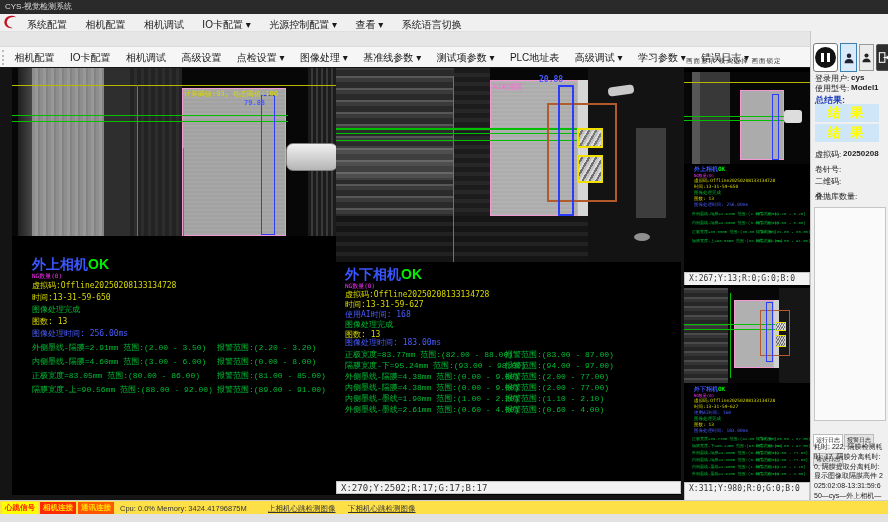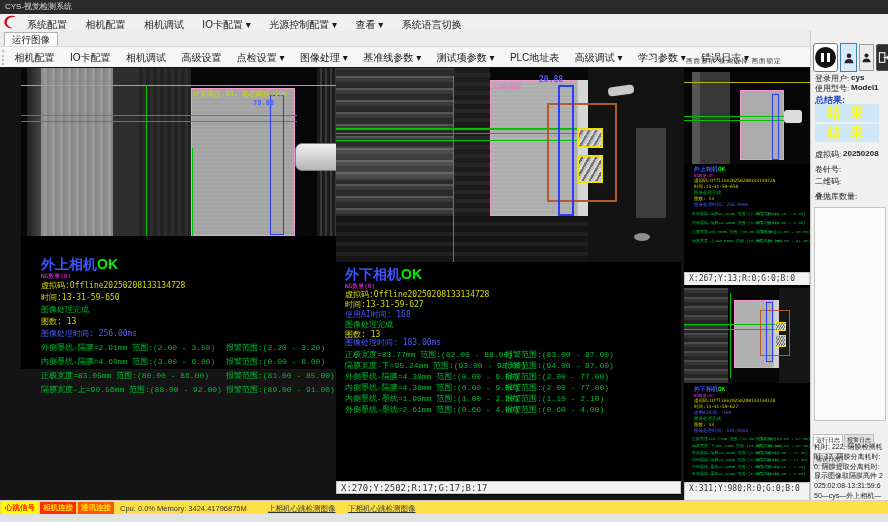--- a/index.html
+++ b/index.html
@@ -80,23 +80,20 @@
       <span class="mi">系统配置</span>
       <span class="mi">相机配置</span>
       <span class="mi">相机调试</span>
       <span class="mi">IO卡配置 ▾</span>
       <span class="mi">光源控制配置 ▾</span>
       <span class="mi">查看 ▾</span>
       <span class="mi">系统语言切换</span>
     </span>
   </div>
 
-  <div id="tabrow">
-    <div id="run-tab">运行图像</div>
-  </div>
 
   <div id="toolbar">
     <span id="toolbar-grip"></span>
     <span style="display:inline-block;width:6px;"></span>
     <span class="ti">相机配置</span>
     <span class="ti">IO卡配置</span>
     <span class="ti">相机调试</span>
     <span class="ti">高级设置</span>
     <span class="ti">点检设置 ▾</span>
     <span class="ti">图像处理 ▾</span>
@@ -104,21 +101,21 @@
     <span class="ti">测试项参数 ▾</span>
     <span class="ti">PLC地址表</span>
     <span class="ti">高级调试 ▾</span>
     <span class="ti">学习参数 ▾</span>
     <span class="ti">错误日志 ▾</span>
   </div>
   <span id="small-caption">画面显示 模式选择 画面锁定</span>
 
   <div id="main-bg"></div>
 
-  <div class="cam-panel" style="left:21px;top:68px;width:328px;height:301px;">
+  <div class="cam-panel" style="left:12px;top:68px;width:328px;height:427px;">
     <div class="img-area" style="width:328px;height:168px;">
       <div class="shape" style="left:6px;top:0;width:14px;height:168px;background:linear-gradient(90deg,#1f1f1f,#474747);"></div>
       <div class="shape" style="left:20px;top:0;width:72px;height:168px;background:repeating-linear-gradient(90deg,#8e8e8e 0 3px,#989898 3px 6px,#848484 6px 8px);"></div>
       <div class="shape" style="left:92px;top:0;width:26px;height:168px;background:#2e2e2e;"></div>
       <div class="shape" style="left:118px;top:0;width:52px;height:168px;background:repeating-linear-gradient(90deg,#232323 0 4px,#2d2d2d 4px 7px);"></div>
       <div class="shape" style="left:170px;top:20px;width:104px;height:148px;background:repeating-linear-gradient(0deg,#a8a8a8 0 2px,#a2a2a2 2px 4px);border:1px solid #f49ad2;box-sizing:border-box;"></div>
       <div class="shape" style="left:296px;top:0;width:32px;height:168px;background:repeating-linear-gradient(90deg,#1b1b1b 0 3px,#3a3a3a 3px 5px);"></div>
       <div class="shape" style="left:274px;top:75px;width:50px;height:26px;background:linear-gradient(180deg,#f1f1f1,#b5b5b5);border:1px solid #7d7d7d;border-radius:7px;"></div>
       <div class="gline" style="left:0;top:17px;width:328px;height:1px;background:#b8b800;"></div>
       <div class="gline" style="left:0;top:47px;width:276px;height:1px;"></div>

